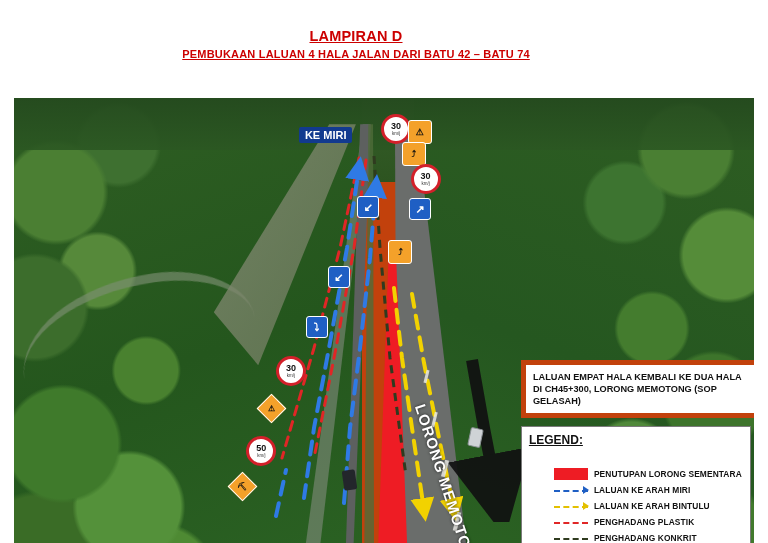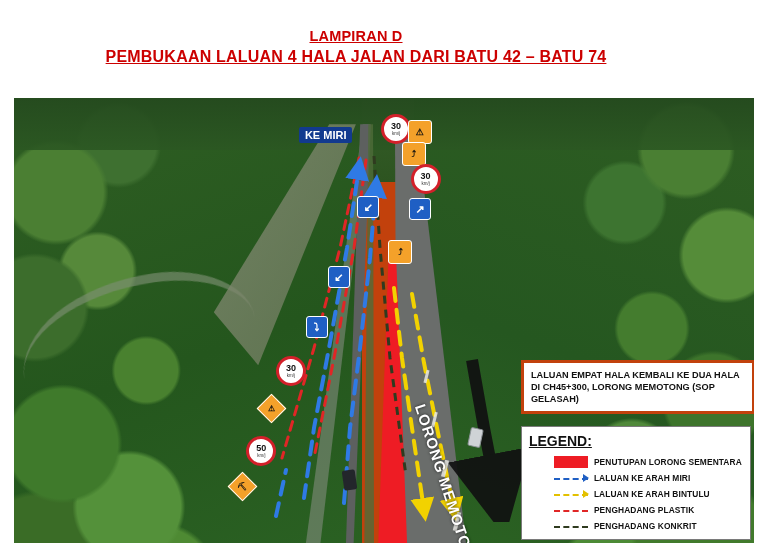--- a/index.html
+++ b/index.html
@@ -3,21 +3,21 @@
 <meta charset="utf-8">
 <style>
   html,body{margin:0;padding:0;background:#ffffff;}
   body{width:768px;height:543px;font-family:"Liberation Sans",sans-serif;overflow:hidden;}
   .page{position:relative;width:768px;height:543px;background:#fff;}
 
   
   .titles{position:absolute;left:0;top:28px;width:712px;text-align:center;}
   .t-line{color:#cc0000;font-weight:bold;letter-spacing:.2px;}
   .t1{font-size:14.5px;text-decoration:underline;margin-bottom:4px;}
-  .t2{font-size:16px;text-decoration:underline;margin-bottom:4px;}
+  .t2{font-size:11px;text-decoration:underline;margin-bottom:4px;}
   .t3{font-size:12.5px;text-decoration:underline;}
 
   
   .photo{position:absolute;left:14px;top:98px;width:740px;height:524px;overflow:hidden;
     background:#c2410c;}
   
   .bg-sky{position:absolute;left:0;top:0;width:100%;height:16%;
     background:linear-gradient(#355e2a,#2d5420);}
   .jungle-l{position:absolute;left:0;top:0;width:47%;height:100%;
     background:
@@ -104,27 +104,27 @@
   .sign-diamond span{transform:rotate(-45deg);font-size:8px;font-weight:bold;color:#111;}
   .post{position:absolute;width:2px;background:#d8d8d8;}
 
   
   .veh{position:absolute;border-radius:2px;}
   .veh-truck{width:13px;height:20px;background:#23262b;}
   .veh-car{width:11px;height:17px;background:#cfd3d6;border:1px solid #8e9498;}
 
   
   .note{position:absolute;left:68.5%;top:50%;width:29%;
-    background:#fff;border:3px solid #c2410c;padding:6px 7px;
+    background:#fff;border:5px solid #c2410c;padding:6px 7px;
     font-size:9.2px;font-weight:bold;color:#111;line-height:1.32;}
 
   
   .legend{position:absolute;left:68.5%;top:62.5%;width:29%;
     background:#fff;border:1px solid #7a7a7a;padding:6px 7px 7px;}
-  .legend-title{font-size:14px;font-weight:bold;color:#111;margin-bottom:7px;
+  .legend-title{font-size:12px;font-weight:bold;color:#111;margin-bottom:21px;
     text-decoration:underline;}
   .lrow{display:flex;align-items:center;gap:6px;margin-bottom:5px;padding-left:25px;}
   .lrow:last-child{margin-bottom:0;}
   .ltext{font-size:8.4px;font-weight:bold;color:#111;letter-spacing:.1px;white-space:nowrap;}
   .sw{width:34px;height:11px;flex:0 0 34px;position:relative;}
   .sw-red{background:#ee1c24;height:12px;}
   .sw-line{height:0;border-top:2.2px dashed #1f5fc4;margin-top:5px;}
   .sw-line.yellow{border-top-color:#e3c000;}
   .sw-line.red{border-top-color:#e02626;}
   .sw-line.dark{border-top-color:#2f3b1f;}

